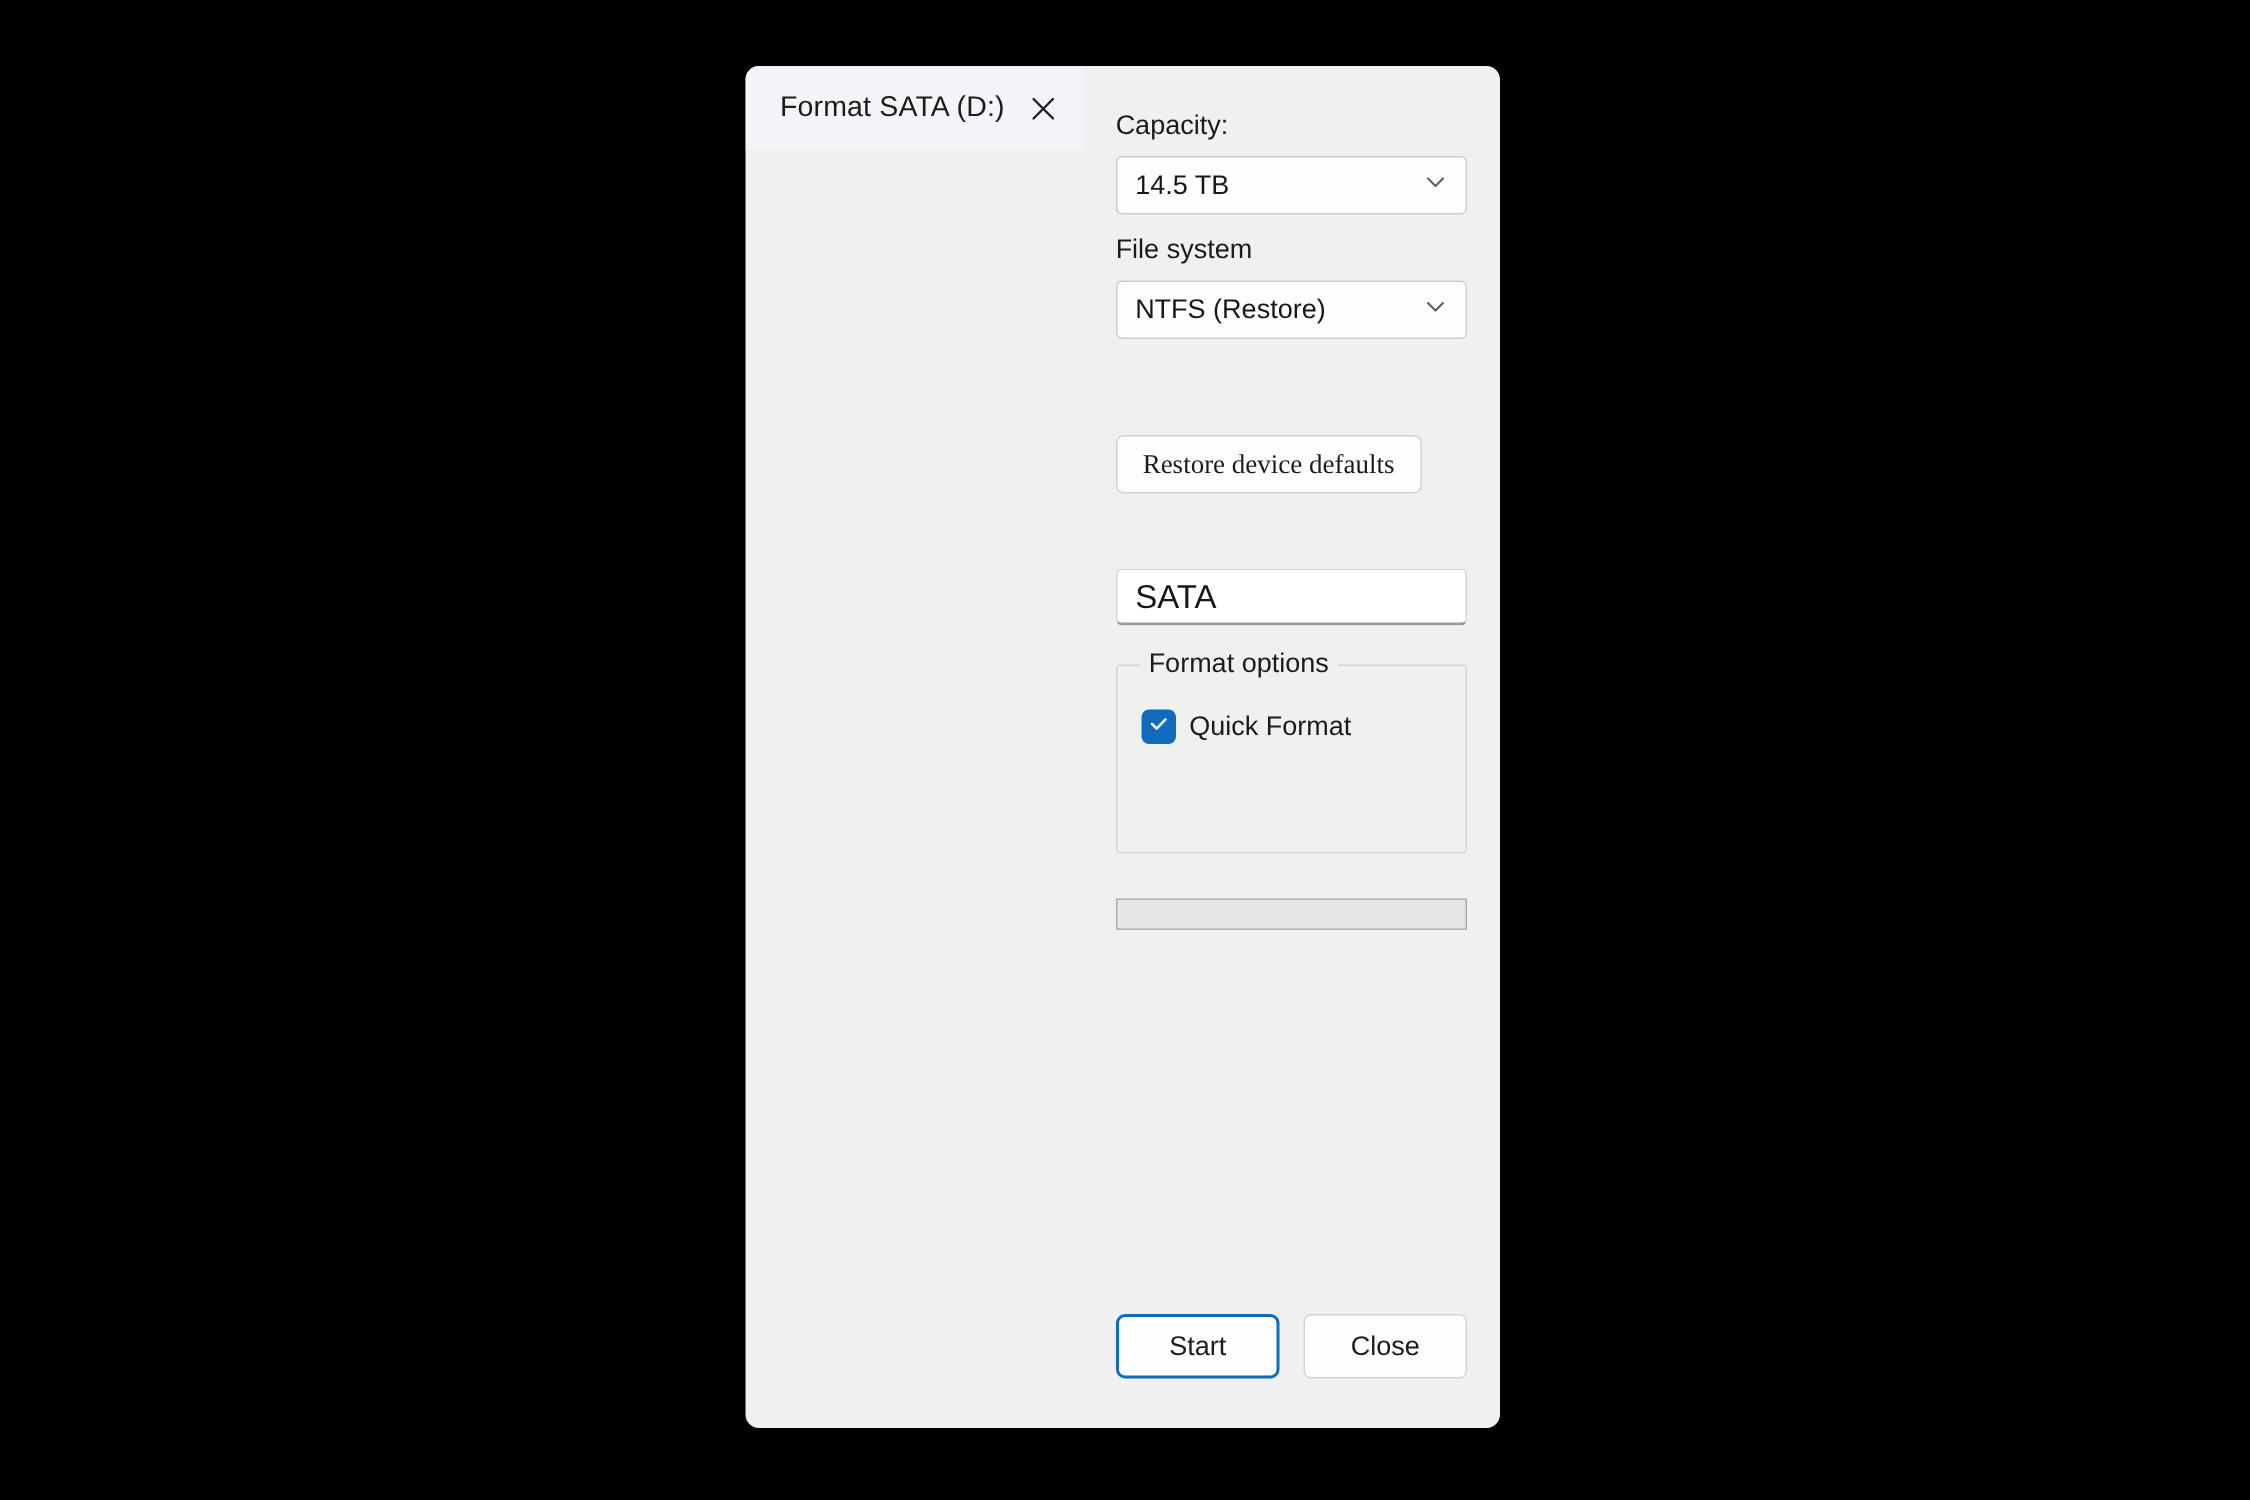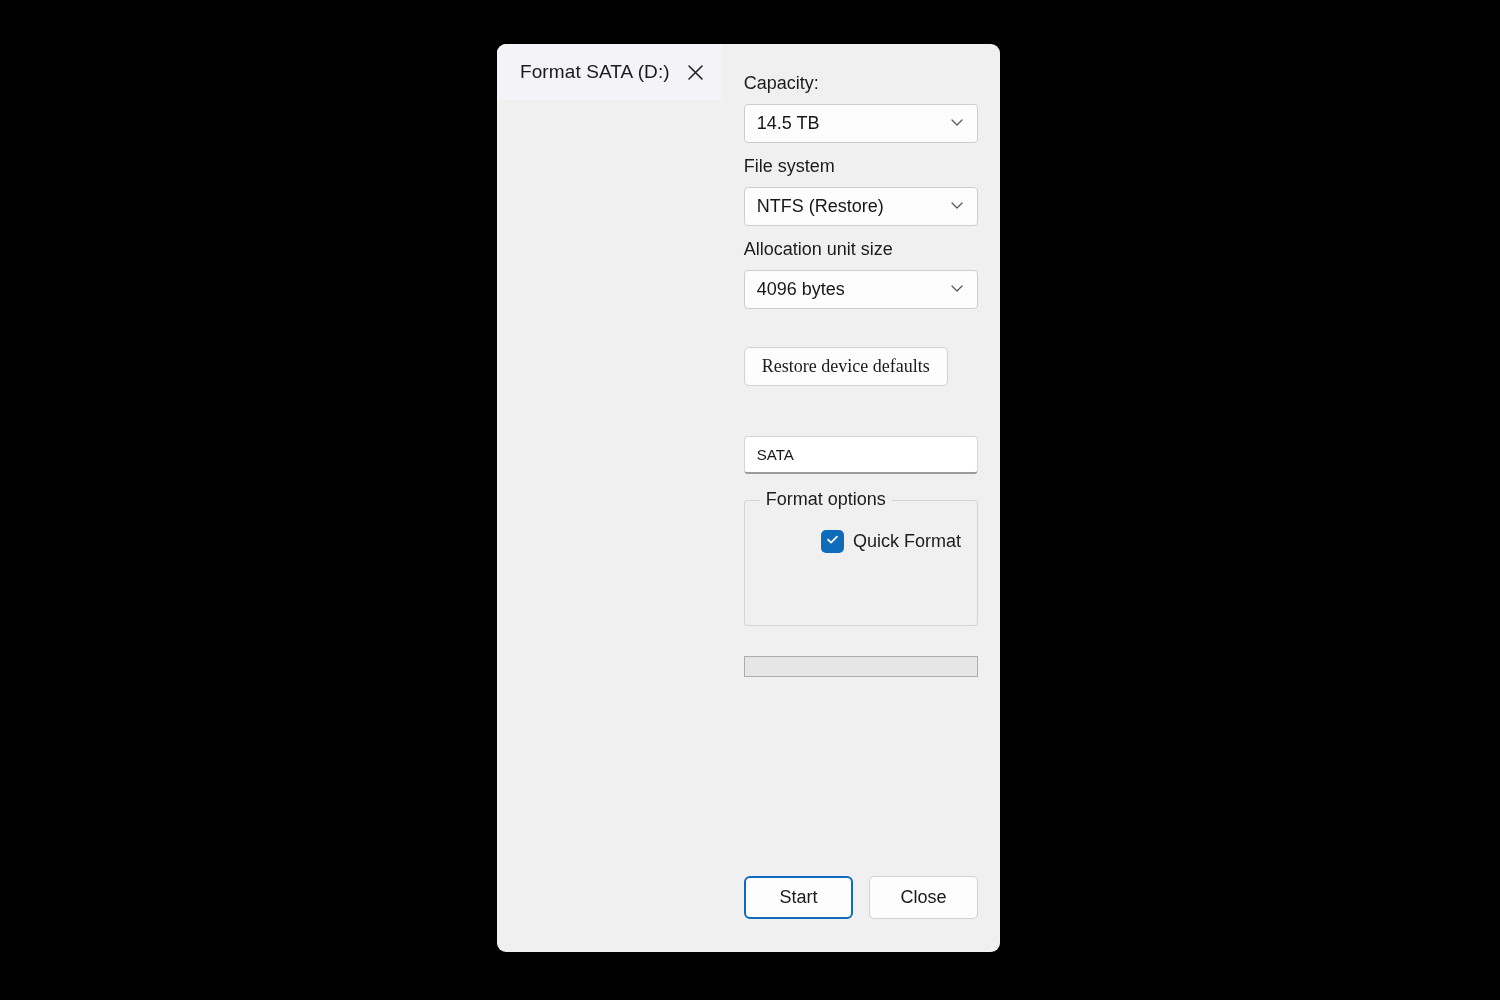--- a/index.html
+++ b/index.html
@@ -117,21 +117,21 @@
   #volume-label-input {
     height: 38px;
     background: #ffffff;
     border: 1px solid #d6d6d6;
     border-bottom: 2px solid #9a9a9a;
     border-radius: 4px;
     box-sizing: border-box;
     display: flex;
     align-items: center;
     padding: 0 12px;
-    font-size: 15px;
+    font-size: 22px;
     color: #171717;
     cursor: text;
     text-align: right;
   }
 
   
   #format-options-group {
     position: relative;
     border: 1px solid #d4d4d4;
     border-radius: 3px;
@@ -148,21 +148,20 @@
     font-size: 18px;
     color: #1b1b1b;
     line-height: 1;
   }
   #quick-format-row {
     display: flex;
     align-items: center;
     gap: 9px;
     margin-top: 29px;
     cursor: default;
-    justify-content: flex-end;
   }
   #quick-format-checkbox {
     width: 23px;
     height: 23px;
     border-radius: 5px;
     display: flex;
     align-items: center;
     justify-content: center;
     flex: 0 0 auto;
   }
@@ -262,30 +261,21 @@
       <span class="chevron">
         <svg width="18" height="18" viewBox="0 0 18 18" aria-hidden="true">
           <path d="M4 7 L9 12 L14 7" stroke="#5a5a5a" stroke-width="1.3" fill="none" stroke-linecap="round" stroke-linejoin="round"></path>
         </svg>
       </span>
     </div>
 
     <div class="sp-14"></div>
 
     
-    <div class="field-label">Allocation unit size</div>
     <div class="sp-12"></div>
-    <div class="combobox">
-      <span class="value">4096 bytes</span>
-      <span class="chevron">
-        <svg width="18" height="18" viewBox="0 0 18 18" aria-hidden="true">
-          <path d="M4 7 L9 12 L14 7" stroke="#5a5a5a" stroke-width="1.3" fill="none" stroke-linecap="round" stroke-linejoin="round"></path>
-        </svg>
-      </span>
-    </div>
 
     <div class="sp-38"></div>
 
     
     <div id="restore-defaults-button">Restore device defaults</div>
 
     <div class="sp-38"></div>
 
     
     <div class="sp-12"></div>

